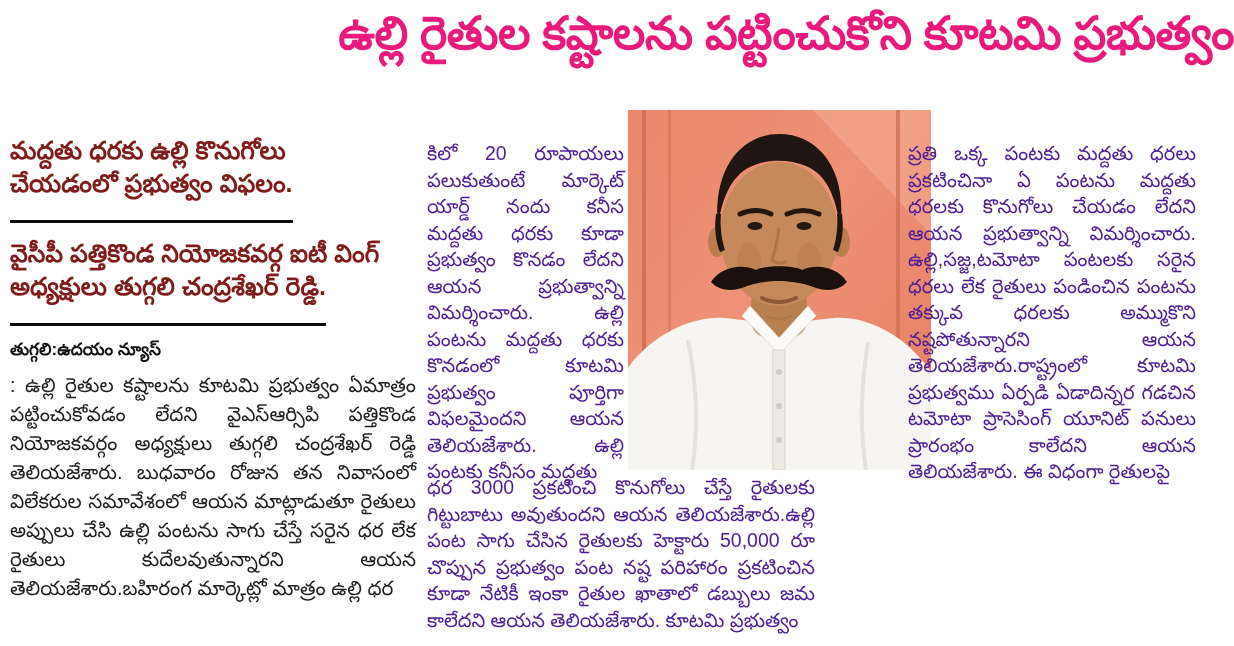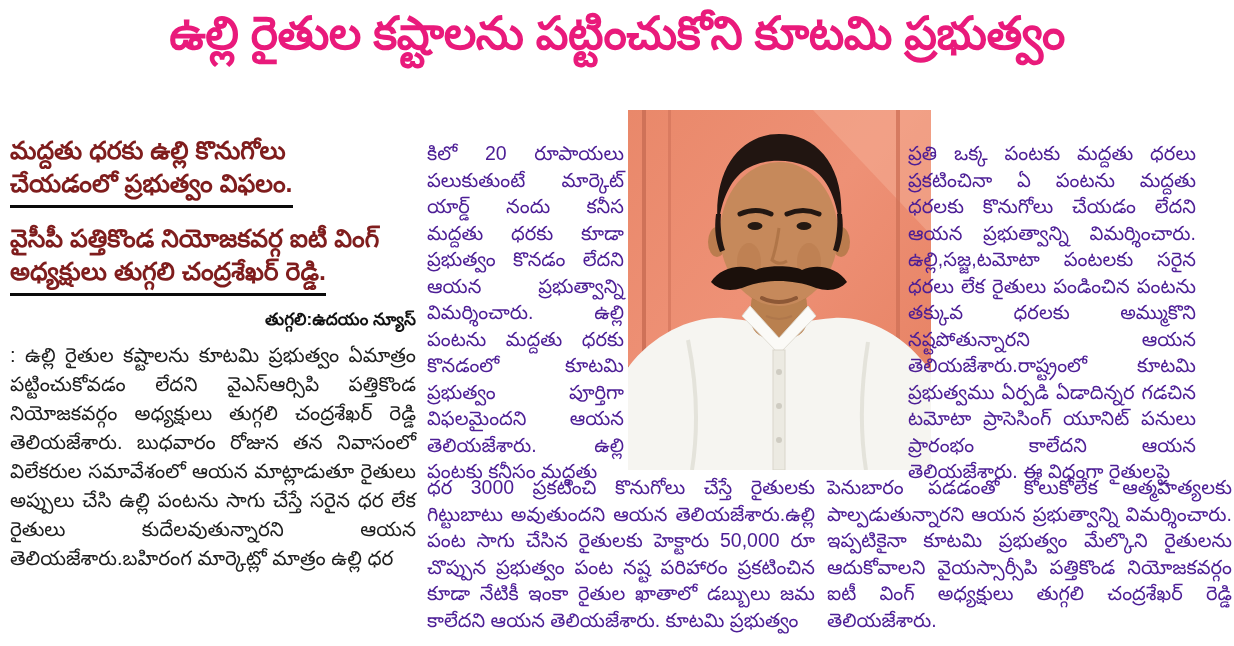--- a/index.html
+++ b/index.html
@@ -8,21 +8,21 @@
     width: 1234px;
     height: 646px;
     background: #ffffff;
     overflow: hidden;
     font-family: "Liberation Sans", sans-serif;
   }
   .headline {
     position: absolute;
     top: 6px; left: 0; right: 0;
     margin: 0;
-    text-align: center;
+    text-align: right;
     font-size: 46px;
     font-weight: bold;
     letter-spacing: -0.5px;
     color: #e91a7b;
   }
   .leftcol {
     position: absolute;
     left: 10px; top: 134px;
     width: 406px;
   }
@@ -30,24 +30,24 @@
     margin: 0 0 14px 0;
     font-size: 25px;
     font-weight: bold;
     color: #7f1d1d;
     line-height: 1.3;
   }
   .subhead .sl { display: block; }
   .subhead .u {
     display: inline-block;
     border-bottom: 3px solid #0b0b0b;
-    padding-bottom: 6px;
+    padding-bottom: 21px;
   }
   .dateline {
-    text-align: right;
+    text-align: left;
     font-size: 17px;
     font-weight: bold;
     color: #111111;
     margin: 0 0 8px 0;
   }
   .body {
     margin: 0;
     text-align: justify;
     color: #1d1d1d;
   }
@@ -142,15 +142,14 @@
         <circle cx="151" cy="296" r="3" fill="#cfccc2"></circle>
         <circle cx="151" cy="330" r="3" fill="#cfccc2"></circle>
       </g>
     </svg>
   </div>
 
   <p class="floatblock right-top">ప్రతి ఒక్క పంటకు మద్దతు ధరలు ప్రకటించినా ఏ పంటను మద్దతు ధరలకు కొనుగోలు చేయడం లేదని ఆయన ప్రభుత్వాన్ని విమర్శించారు. ఉల్లి,సజ్జ,టమోటా పంటలకు సరైన ధరలు లేక రైతులు పండించిన పంటను తక్కువ ధరలకు అమ్ముకొని నష్టపోతున్నారని ఆయన తెలియజేశారు.రాష్ట్రంలో కూటమి ప్రభుత్వము ఏర్పడి ఏడాదిన్నర గడచిన టమోటా ప్రాసెసింగ్ యూనిట్ పనులు ప్రారంభం కాలేదని ఆయన తెలియజేశారు. ఈ విధంగా రైతులపై</p>
 
   <p class="floatblock mid-bottom">ధర 3000 ప్రకటించి కొనుగోలు చేస్తే రైతులకు గిట్టుబాటు అవుతుందని ఆయన తెలియజేశారు.ఉల్లి పంట సాగు చేసిన రైతులకు హెక్టారు 50,000 రూ చొప్పున ప్రభుత్వం పంట నష్ట పరిహారం ప్రకటించిన కూడా నేటికీ ఇంకా రైతుల ఖాతాలో డబ్బులు జమ కాలేదని ఆయన తెలియజేశారు. కూటమి ప్రభుత్వం</p>
 
-  <p class="floatblock right-bottom">పెనుబారం పడడంతో కోలుకోలేక ఆత్మహత్యలకు పాల్పడుతున్నారని ఆయన ప్రభుత్వాన్ని విమర్శించారు. ఇప్పటికైనా కూటమి ప్రభుత్వం మేల్కొని రైతులను ఆదుకోవాలని వైయస్సార్సీపి పత్తికొండ నియోజకవర్గం ఐటీ వింగ్ అధ్యక్షులు తుగ్గలి చంద్రశేఖర్ రెడ్డి తెలియజేశారు.</p>
 
 </div>
 
 </body></html>

